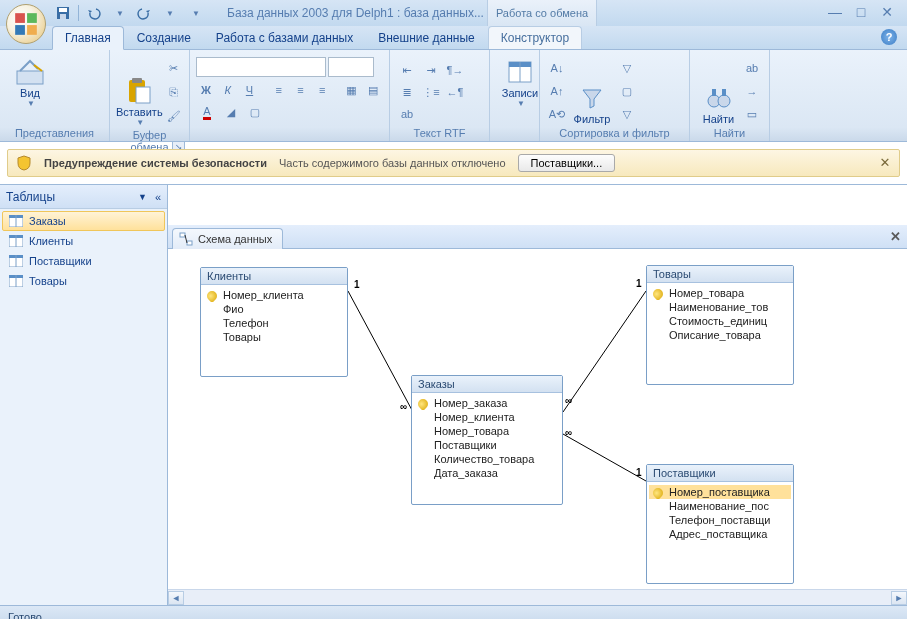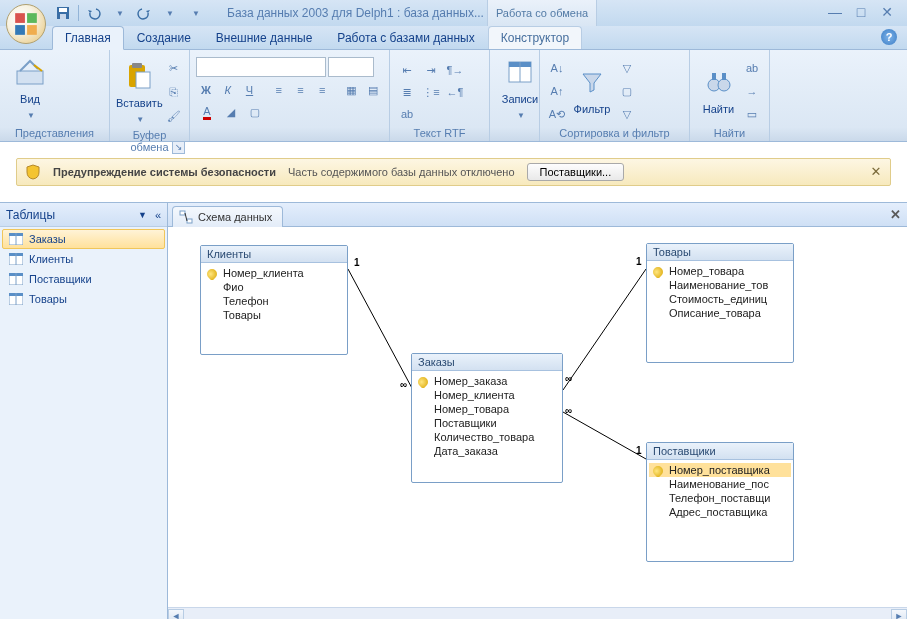--- a/index.html
+++ b/index.html
@@ -22,48 +22,48 @@
   .ribbon-tab { padding:4px 12px 4px 12px; color:#15428b; font-size:12px; cursor:pointer; border-top-left-radius:4px; border-top-right-radius:4px; margin-right:1px;}
   .ribbon-tab.active { background:#eaf2fb; border:1px solid #9db9d9; border-bottom:1px solid #eaf2fb; margin-bottom:-1px;}
   .ribbon-tab.context { background:#f2f6fb; border:1px solid #b8cde4; border-bottom:none; color:#476f9e;}
   .help-icon { position:absolute; right:10px; bottom:4px; width:16px;height:16px; border-radius:50%; background:radial-gradient(#7fb4ea,#3a7cc4); color:#fff; font-size:11px; text-align:center; line-height:16px; font-weight:bold;}
   
   
   .ribbon { height:92px; background:linear-gradient(#eaf2fb,#dbe7f4 85%,#cad9ea); display:flex; border-bottom:1px solid #9db9d9;}
   .ribbon-group { border-right:1px solid #b8cde4; padding:3px 6px 0 6px; display:flex; flex-direction:column; position:relative;}
   .ribbon-group-label { text-align:center; font-size:11px; color:#567db0; padding:2px 0 2px 0; margin-top:auto; position:relative;}
   .ribbon-group-label .launcher { position:absolute; right:-2px; bottom:1px; width:13px; height:13px; border:1px solid #9db9d9; background:#e7eef8; font-size:9px; color:#567db0; line-height:11px; text-align:center;}
-  .big-btn { display:flex; flex-direction:column; align-items:center; justify-content:center; width:48px; padding-top:4px; color:#15428b; font-size:11px; gap:6px; }
+  .big-btn { display:flex; flex-direction:column; align-items:center; justify-content:flex-end; width:48px; padding-top:4px; color:#15428b; font-size:11px; gap:0; }
   .big-btn .ico { width:30px; height:30px; display:flex; align-items:center; justify-content:center;}
   .row-btns { display:flex; gap:2px; }
   .small-btn { width:22px; height:22px; border:1px solid transparent; display:flex;align-items:center;justify-content:center; color:#567db0; font-size:11px;}
   .font-combo { width:130px; height:20px; border:1px solid #abc; background:#fff; margin-bottom:2px;}
   .size-combo { width:46px; height:20px; border:1px solid #abc; background:#fff;}
   
   
-  .sec-bar { height:28px; background:linear-gradient(#fdf6e3,#f7e9bd); border:1px solid #e0cc8a; margin:16px; display:flex; align-items:center; padding:0 8px; gap:12px; position:relative; border-radius:2px;}
+  .sec-bar { height:28px; background:linear-gradient(#fdf6e3,#f7e9bd); border:1px solid #e0cc8a; margin:7px; display:flex; align-items:center; padding:0 8px; gap:12px; position:relative; border-radius:2px;}
   .sec-bar .shield { width:16px;height:16px; }
   .sec-bar .t1 { font-weight:bold; color:#444;}
   .sec-bar .t2 { color:#555;}
   .sec-bar button { background:linear-gradient(#fdfdfd,#e9e9e9); border:1px solid #a9a9a9; padding:2px 12px; font-size:11px; border-radius:3px;}
   .sec-bar .close { position:absolute; right:6px; top:5px; width:16px; height:16px; color:#7a6a3a; font-size:13px; text-align:center;}
   
   
   .main { display:flex; height:421px; border-top:1px solid #9db9d9;}
   .nav-pane { width:168px; background:#eaf2fb; border-right:1px solid #9db9d9; display:flex; flex-direction:column;}
   .nav-header { height:24px; background:linear-gradient(#e4eefc,#cfe0f5); border-bottom:1px solid #b8cde4; display:flex; align-items:center; padding:0 6px; color:#15428b; font-size:12px;}
   .nav-header .dd { margin-left:auto; font-size:9px;}
   .nav-header .coll { margin-left:8px; font-size:11px;}
   .nav-list { padding:2px;}
   .nav-item { display:flex; align-items:center; gap:6px; padding:3px 6px; color:#15428b; border:1px solid transparent; border-radius:2px; margin-bottom:0px;}
   .nav-item.sel { background:linear-gradient(#fff3d7,#ffe19b); border:1px solid #f0c65a;}
   .table-icon { width:14px; height:12px; display:inline-block; }
   .table-icon svg { display:block;}
   
-  .doc-area { flex:1; display:flex; flex-direction:column; background:#0f766e; position:relative;}
+  .doc-area { flex:1; display:flex; flex-direction:column; background:#0f766e; position:relative;margin-top:40px;}
   .doc-tabs { height:24px; background:linear-gradient(#e4eefc,#cfe0f5); border-bottom:1px solid #9db9d9; display:flex; align-items:flex-end; padding-left:4px; position:relative;}
   .doc-tab { background:linear-gradient(#f4f8fd,#e3ecf8); border:1px solid #9db9d9; border-bottom:none; border-top-left-radius:4px; border-top-right-radius:4px; padding:3px 10px 3px 6px; display:flex; align-items:center; gap:5px; color:#333; font-size:11px; margin-bottom:-1px;}
   .doc-tab .relico { width:14px;height:14px;}
   .doc-close { position:absolute; right:6px; top:4px; font-size:13px; color:#5a5a5a; font-weight:bold;}
   
   .canvas { flex:1; background:#fff; position:relative; overflow:hidden;}
   
   .tablebox { position:absolute; border:1px solid #7a9fc7; background:#fff; border-radius:2px; font-size:11px; color:#222; }
   .tablebox .tb-head { background:linear-gradient(#eaf2fb,#d3e1f1); border-bottom:1px solid #a7c1df; padding:2px 6px; color:#2a4a72;}
   .tablebox .tb-body { padding:3px 2px;}
@@ -127,22 +127,22 @@
   <div class="window-controls">
     <span>—</span>
     <span>□</span>
     <span>✕</span>
   </div>
 </div>
 
 <div class="ribbon-tabs">
   <div class="ribbon-tab active">Главная</div>
   <div class="ribbon-tab">Создание</div>
+  <div class="ribbon-tab">Работа с базами данных</div>
   <div class="ribbon-tab">Внешние данные</div>
-  <div class="ribbon-tab">Работа с базами данных</div>
   <div class="ribbon-tab context" style="margin-left:0">Конструктор</div>
   <div class="help-icon">?</div>
 </div>
 
 <div class="ribbon">
   <div class="ribbon-group" style="width:110px">
     <div class="big-btn">
       <span class="ico">
           <svg width="28" height="26" viewBox="0 0 28 26">
             <rect x="1" y="12" width="26" height="13" fill="#d3e1f1" stroke="#7a9fc7"></rect>

